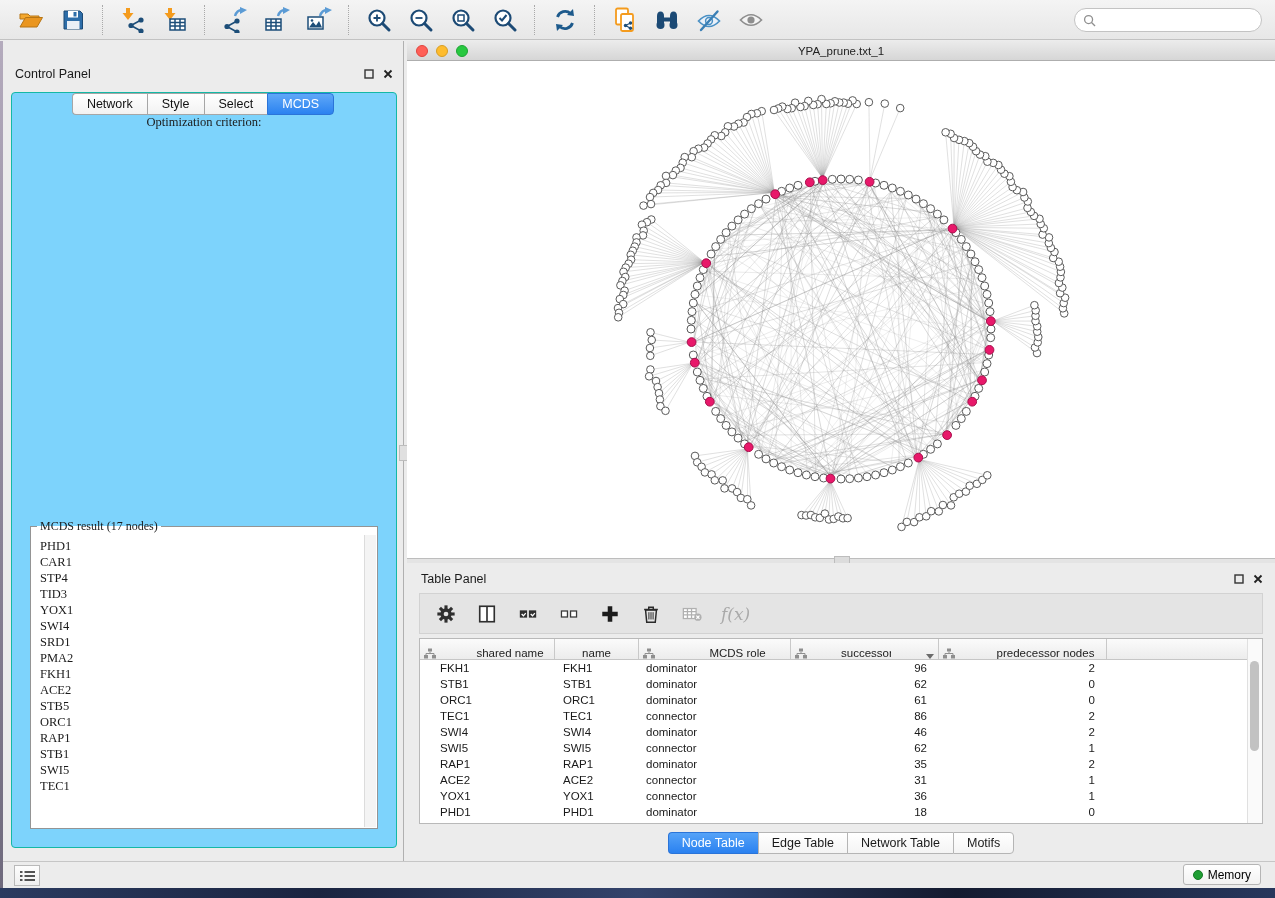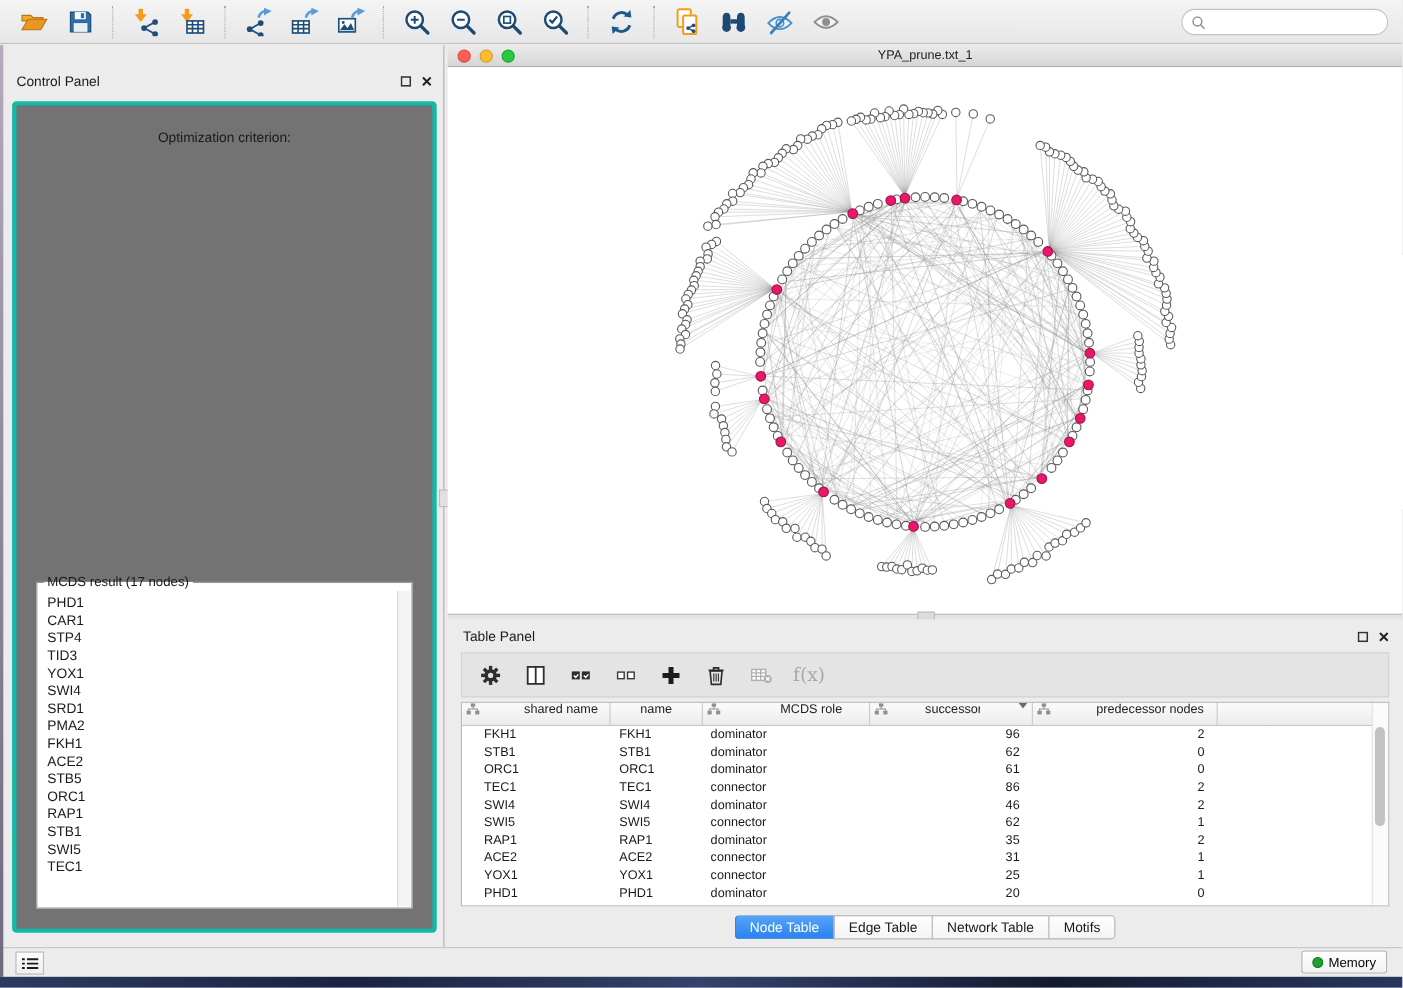--- a/index.html
+++ b/index.html
@@ -23,21 +23,21 @@
   
   .cp-head{height:26px;display:flex;align-items:center;padding:20px 10px 0 12px;}
   .cp-title{font-size:12.5px;}
   .winbtns{margin-left:auto;display:flex;gap:9px;align-items:center;}
   .winbtns svg{width:10px;height:10px;}
   .cp-tabs{display:flex;justify-content:center;position:relative;z-index:2;margin-top:6px;}
   .cptab{font-size:12.5px;padding:3px 14px;background:linear-gradient(#ffffff,#f2f2f2);border:1px solid #a6a6a6;border-right:none;color:#111;}
   .cptab:first-child{border-radius:4px 0 0 4px;}
   .cptab:last-child{border-right:1px solid #a6a6a6;border-radius:0 4px 4px 0;}
   .cptab.active{background:linear-gradient(#5fa8f8,#2b82f0);color:#fff;border-color:#2b74d8;}
-  .cp-body{position:absolute;left:8px;right:6px;top:51px;bottom:14px;background:#737373;border:4px solid #14b8a6;border-radius:4px;}
+  .cp-body{position:absolute;left:8px;right:6px;top:51px;bottom:14px;background:#7dd3fc;border:1px solid #14b8a6;border-radius:4px;font-family:Liberation Serif, serif;}
   .opt-label{text-align:center;font-size:12.5px;margin-top:22px;}
   .selectbox{margin:8px auto 0;width:312px;height:22px;background:#fff;border:1px solid #b3b3b3;border-radius:4px;display:flex;align-items:center;font-size:12.5px;position:relative;}
   .selectbox .val{flex:1;text-align:center;padding-right:20px;}
   .stepper{position:absolute;right:-1px;top:-1px;width:21px;height:22px;border-radius:0 4px 4px 0;background:linear-gradient(#70b1fb,#2f80ec);display:flex;flex-direction:column;align-items:center;justify-content:center;gap:1px;}
   .stepper i{width:0;height:0;border-left:3.5px solid transparent;border-right:3.5px solid transparent;}
   .stepper .up{border-bottom:4.5px solid #fff;}
   .stepper .dn{border-top:4.5px solid #fff;}
   .btn-row{display:flex;justify-content:center;gap:14px;margin-top:12px;}
   .pbtn{font-size:13px;padding:3px 16px;background:linear-gradient(#ffffff,#f3f3f3);border:1px solid #ababab;border-radius:4px;font-family:inherit;}
   .pbtn.focusring{box-shadow:0 0 0 3px rgba(110,165,245,.6);border-color:#7da9dd;}
@@ -53,24 +53,24 @@
   .canvas{height:497px;background:#fff;position:relative;}
   
   .hsplit{height:4px;background:#e4e4e4;border-top:1px solid #bdbdbd;position:relative;}
   .hsplit .hgrip{position:absolute;left:50%;top:-3px;width:14px;height:8px;margin-left:-7px;background:#dcdcdc;border:1px solid #bdbdbd;}
   .tpanel{flex:1;background:#ececec;position:relative;min-height:0;display:flex;flex-direction:column;}
   .tp-head{height:25px;display:flex;align-items:center;padding:3px 12px 0 14px;}
   .tp-title{font-size:12.5px;}
   .tp-toolbar{margin:2px 12px 0 12px;height:41px;background:#e4e4e4;border:1px solid #d2d2d2;display:flex;align-items:center;gap:17px;padding-left:14px;box-sizing:border-box;}
   .tp-toolbar .ti{width:24px;height:24px;display:flex;align-items:center;justify-content:center;border:none;background:transparent;padding:0;}
   .ti svg{width:20px;height:20px;}
-  .fx{font-family:"DejaVu Serif","Liberation Serif",serif;font-size:17px;color:#a9a9a9;}
+  .fx{font-family:"DejaVu Serif","Liberation Serif",serif;font-style:italic;font-size:17px;color:#a9a9a9;}
   .tablewrap{margin:4px 12px 0 12px;background:#fff;border:1px solid #b9b9b9;position:relative;flex:0 0 184px;overflow:hidden;}
   .thead{display:flex;height:20px;background:linear-gradient(#fbfbfb,#ececec);border-bottom:1px solid #c6c6c6;}
-  .th{display:flex;align-items:flex-start;border-right:1px solid #c9c9c9;font-size:11.5px;color:#222;box-sizing:border-box;position:relative;padding:0 4px;gap:32px;}
+  .th{display:flex;align-items:flex-end;border-right:1px solid #c9c9c9;font-size:11.5px;color:#222;box-sizing:border-box;position:relative;padding:0 4px;gap:32px;}
   .th .lbl{flex:1;text-align:center;white-space:nowrap;overflow:hidden;}
   .th svg.tree{width:12px;height:11px;flex:0 0 auto;margin-right:2px;}
   .th .sort{width:0;height:0;border-left:4px solid transparent;border-right:4px solid transparent;border-top:5px solid #6b6b6b;margin-left:3px;}
   .trow{display:flex;height:16px;align-items:center;font-size:11.5px;}
   .td{box-sizing:border-box;white-space:nowrap;overflow:hidden;}
   .vscroll{position:absolute;top:0;right:0;bottom:0;width:14px;background:#fafafa;border-left:1px solid #e0e0e0;}
   .vthumb{position:absolute;top:22px;left:2px;width:9px;height:90px;border-radius:5px;background:#c2c2c2;}
   .tp-tabs{display:flex;justify-content:center;margin-top:8px;}
   .ttab{font-size:12.5px;padding:3px 13px;background:linear-gradient(#ffffff,#f4f4f4);border:1px solid #b5b5b5;border-right:none;}
   .ttab:first-child{border-radius:4px 0 0 4px;}
@@ -241,20 +241,26 @@
         <span class="cp-title">Control Panel</span>
         <span class="winbtns">
           <svg viewBox="0 0 10 10">
               <rect x="1" y="1" width="8" height="8" fill="none" stroke="#333" stroke-width="1.4"></rect>
             </svg>
           <svg viewBox="0 0 10 10">
               <path d="M1.5 1.5l7 7M8.5 1.5l-7 7" stroke="#222" stroke-width="1.8"></path>
             </svg>
         </span>
       </div>
+      <div class="cp-tabs" id="cp-tabs">
+          <div class="cptab">Network</div>
+          <div class="cptab">Style</div>
+          <div class="cptab">Select</div>
+          <div class="cptab active">MCDS</div>
+        </div>
       <div class="cp-body">
         <div class="opt-label">Optimization criterion:</div>
         <fieldset class="mcds">
           <legend>MCDS result (17 nodes)</legend>
           <div class="mcds-list" id="mcds-list">
               <div>PHD1</div>
               <div>CAR1</div>
               <div>STP4</div>
               <div>TID3</div>
               <div>YOX1</div>
@@ -1232,28 +1238,28 @@
                 <div class="td" style="width: 135px; text-align: left; padding: 0px 0px 0px 20px;">ACE2</div>
                 <div class="td" style="width: 84px; text-align: left; padding: 0px 0px 0px 8px;">ACE2</div>
                 <div class="td" style="width: 152px; text-align: left; padding: 0px 0px 0px 7px;">connector</div>
                 <div class="td" style="width: 148px; text-align: right; padding: 0px 12px 0px 0px;">31</div>
                 <div class="td" style="width: 168px; text-align: right; padding: 0px 12px 0px 0px;">1</div>
               </div>
               <div class="trow">
                 <div class="td" style="width: 135px; text-align: left; padding: 0px 0px 0px 20px;">YOX1</div>
                 <div class="td" style="width: 84px; text-align: left; padding: 0px 0px 0px 8px;">YOX1</div>
                 <div class="td" style="width: 152px; text-align: left; padding: 0px 0px 0px 7px;">connector</div>
-                <div class="td" style="width: 148px; text-align: right; padding: 0px 12px 0px 0px;">25</div>
+                <div class="td" style="width: 148px; text-align: right; padding: 0px 12px 0px 0px;">36</div>
                 <div class="td" style="width: 168px; text-align: right; padding: 0px 12px 0px 0px;">1</div>
               </div>
               <div class="trow">
                 <div class="td" style="width: 135px; text-align: left; padding: 0px 0px 0px 20px;">PHD1</div>
                 <div class="td" style="width: 84px; text-align: left; padding: 0px 0px 0px 8px;">PHD1</div>
                 <div class="td" style="width: 152px; text-align: left; padding: 0px 0px 0px 7px;">dominator</div>
-                <div class="td" style="width: 148px; text-align: right; padding: 0px 12px 0px 0px;">20</div>
+                <div class="td" style="width: 148px; text-align: right; padding: 0px 12px 0px 0px;">18</div>
                 <div class="td" style="width: 168px; text-align: right; padding: 0px 12px 0px 0px;">0</div>
               </div>
             </div>
           <div class="vscroll">
               <div class="vthumb"></div>
             </div>
         </div>
         <div class="tp-tabs" id="tp-tabs">
             <div class="ttab active">Node Table</div>
             <div class="ttab">Edge Table</div>

